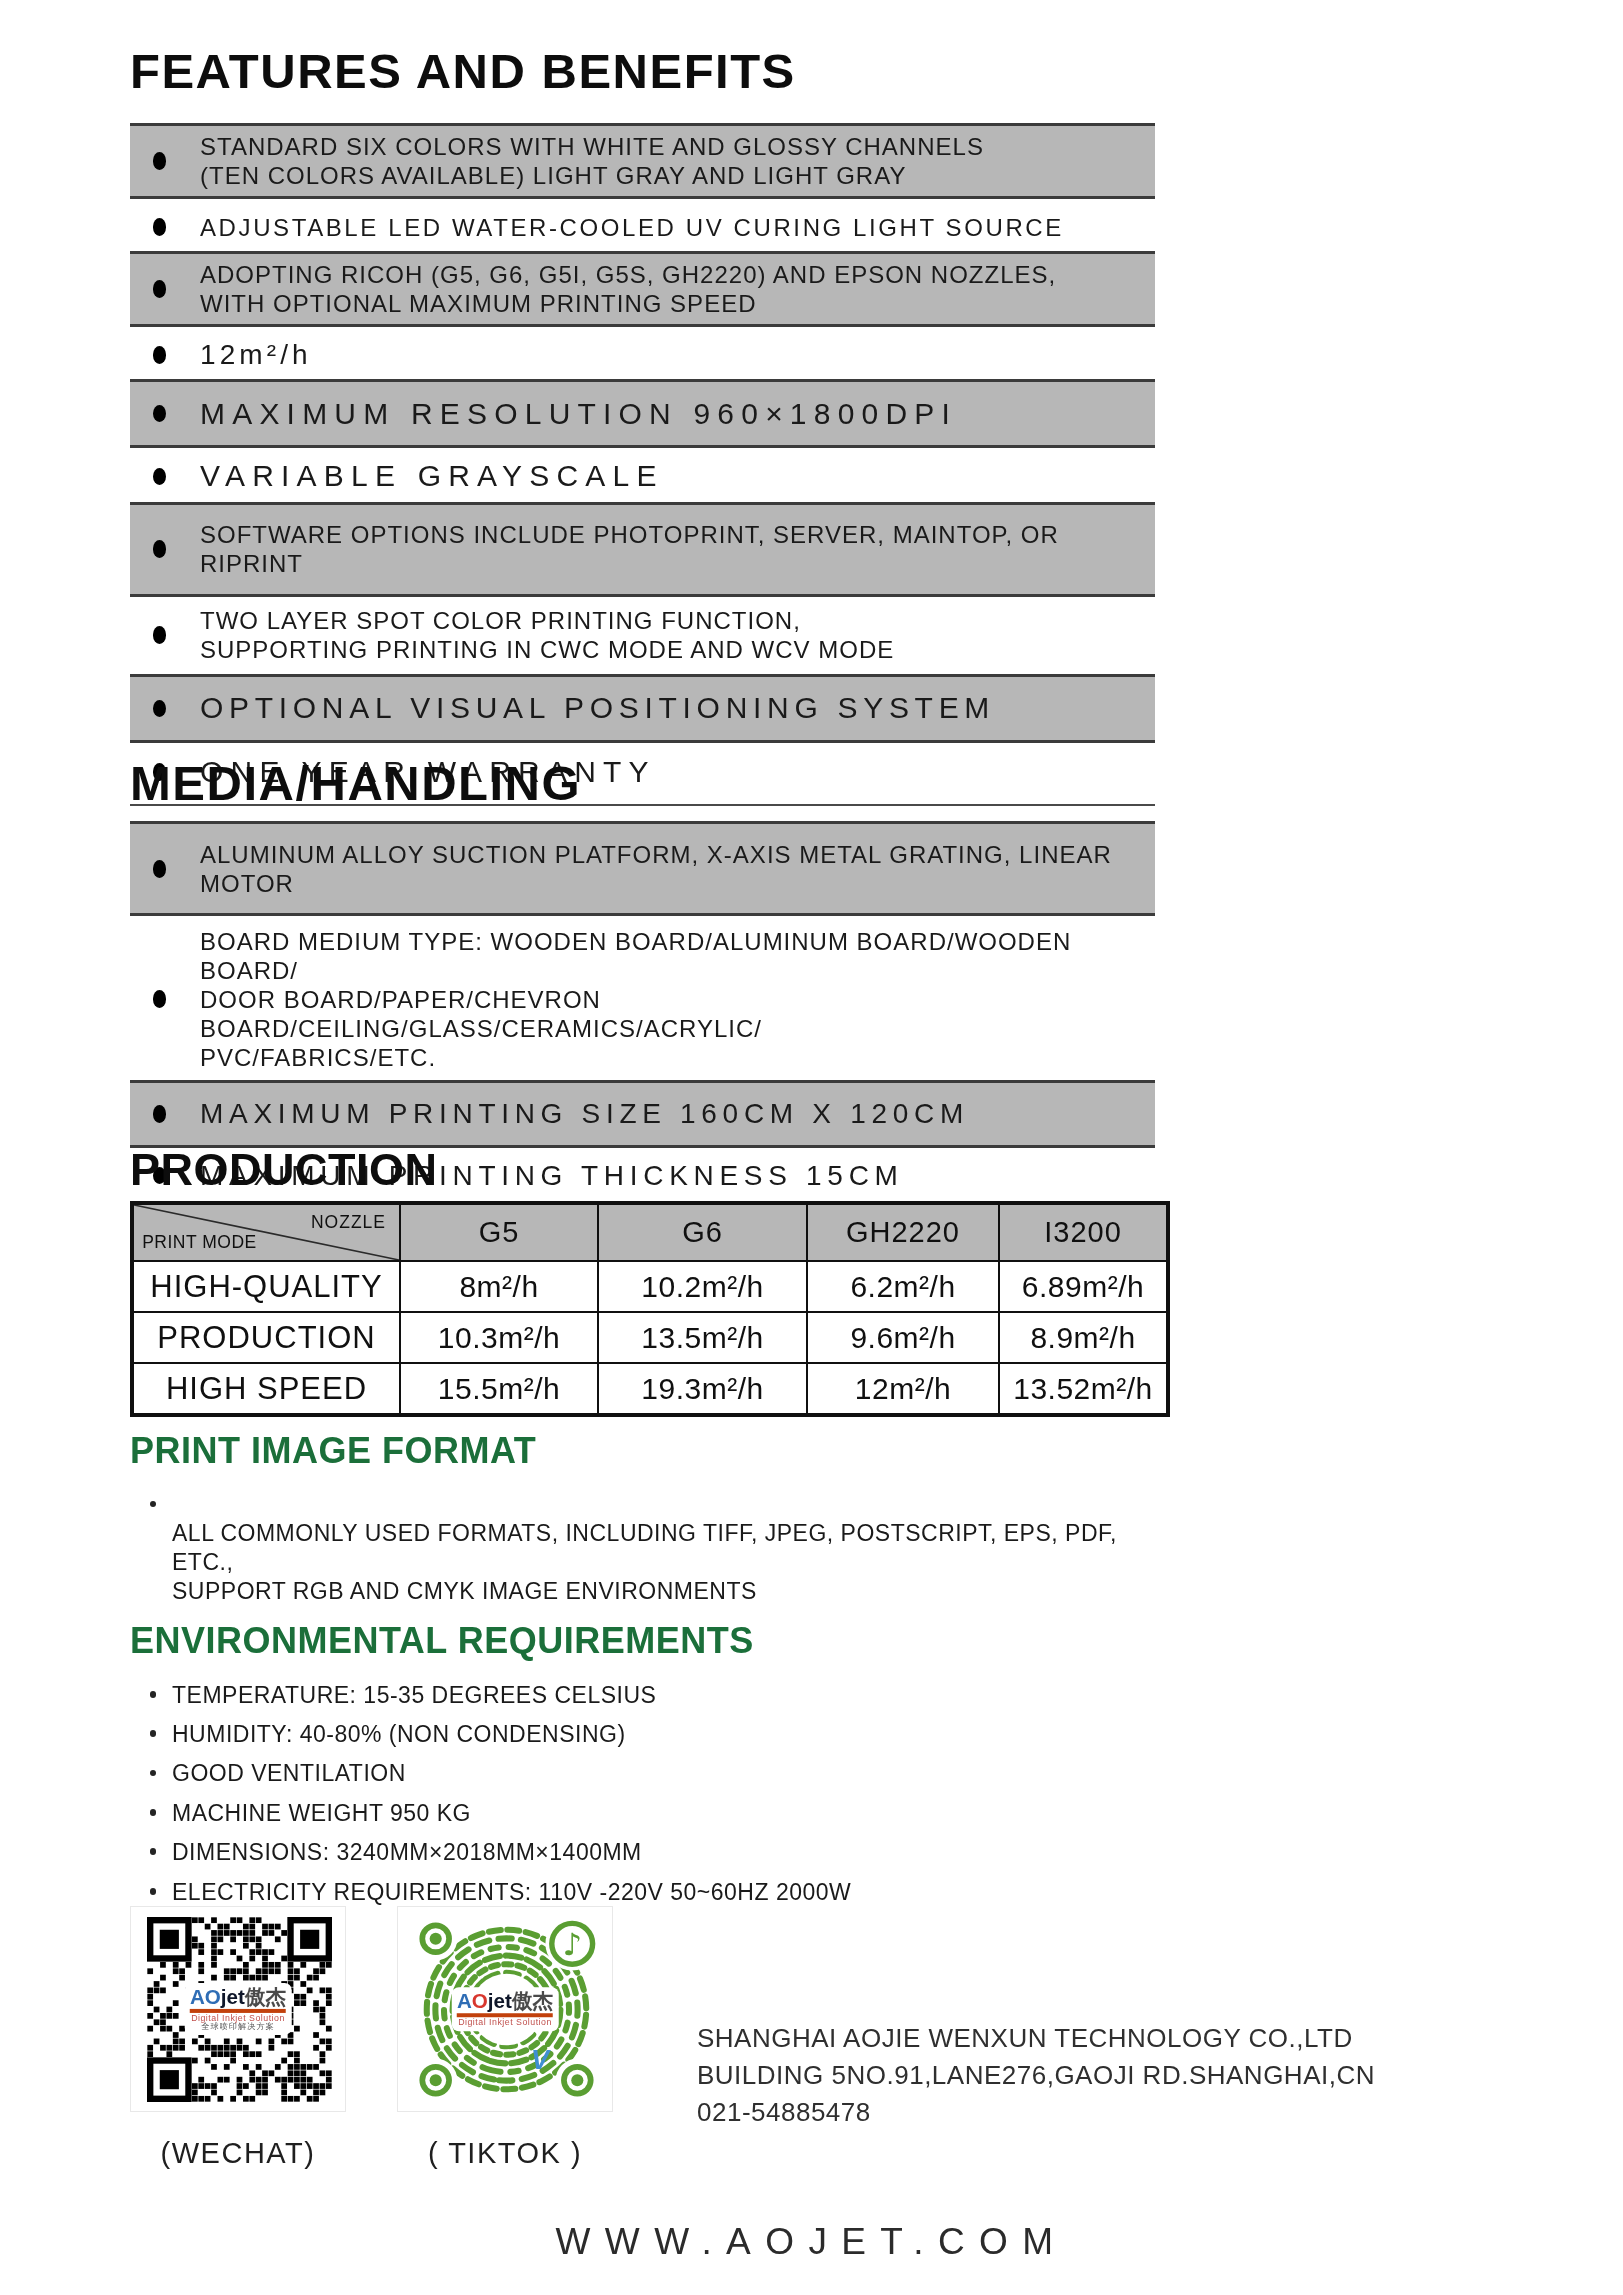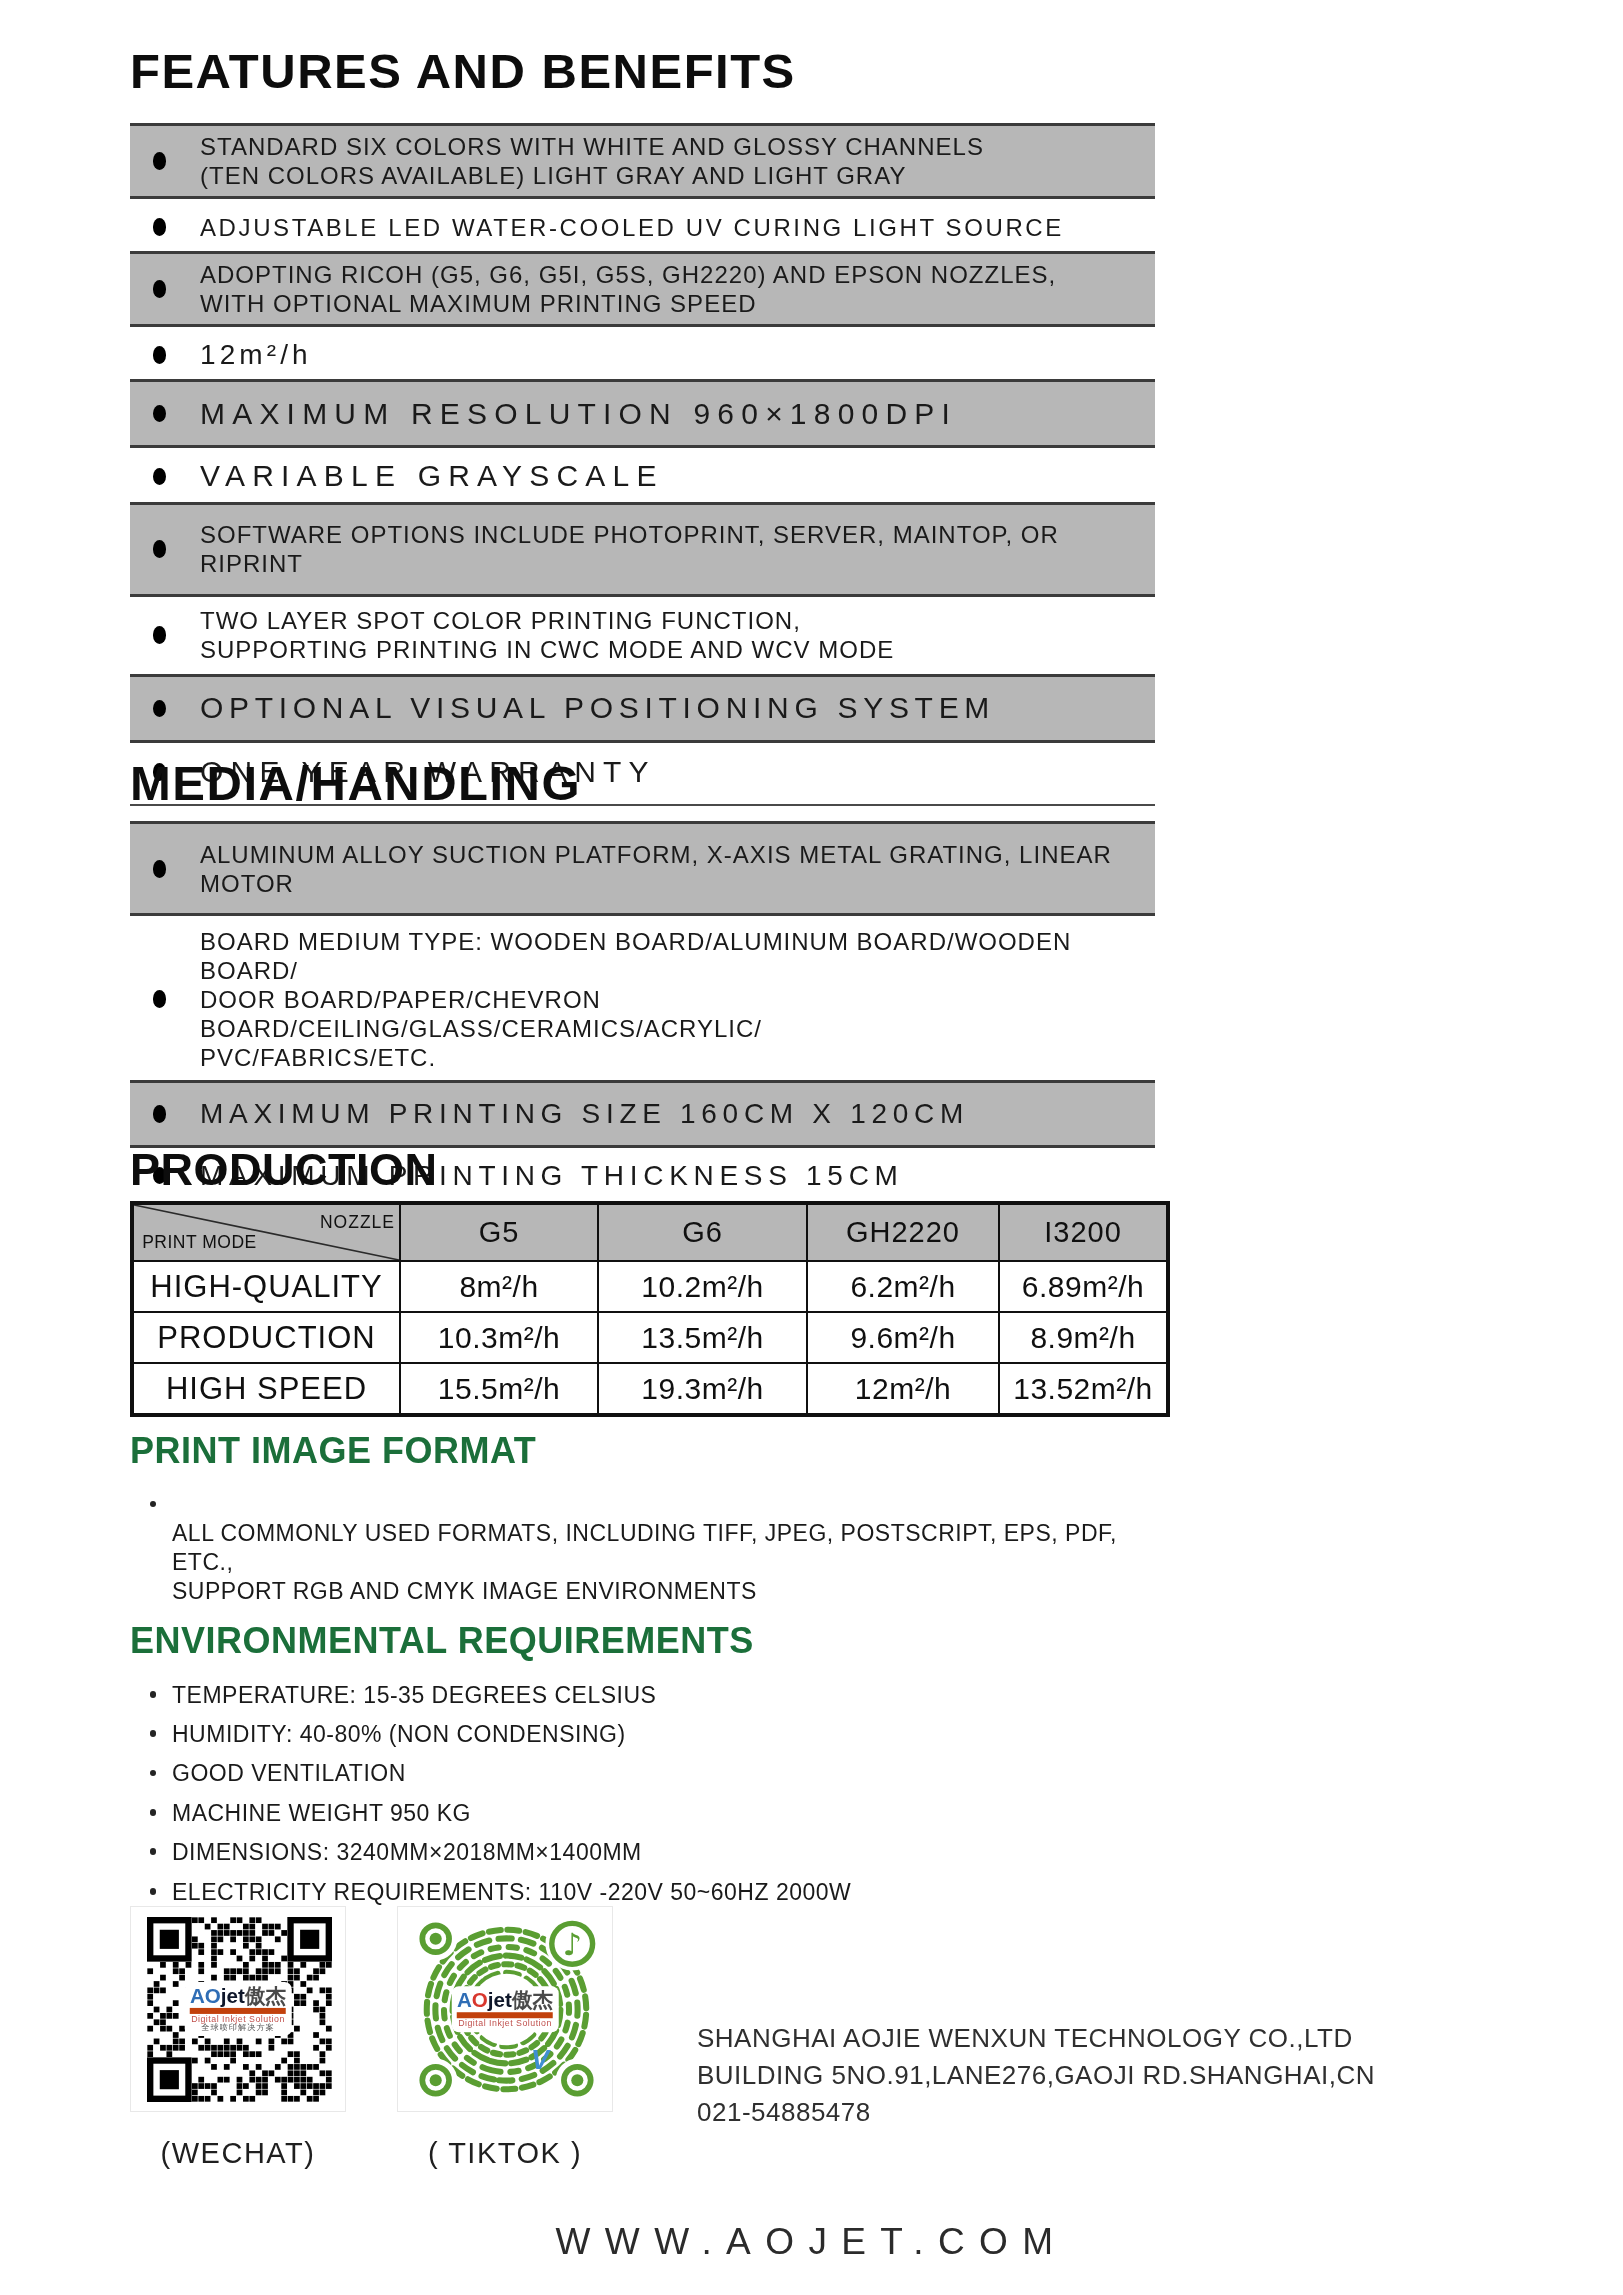--- a/index.html
+++ b/index.html
@@ -50,21 +50,21 @@
   .prod col.c0{width:268px;} .prod col.c1{width:198px;} .prod col.c2{width:209px;}
   .prod col.c3{width:192px;} .prod col.c4{width:169px;}
   .prod td,.prod th{border:2.6px solid #101010;text-align:center;vertical-align:middle;
     background:#ffffff;color:#101010;}
   .prod tr.head td,.prod tr.head th{background:#b7b7b7;height:53px;font-size:29px;font-weight:normal;letter-spacing:1px;}
   .prod tr.body th{font-size:31px;font-weight:normal;letter-spacing:1px;height:47px;}
   .prod tr.body td{font-size:30px;letter-spacing:0.5px;height:47px;}
   .prod{border:4.6px solid #101010;}
   .corner{position:relative;padding:0;}
   .corner svg{position:absolute;left:0;top:0;width:100%;height:100%;}
-  .corner .nz{position:absolute;top:7.2px;right:4px;font-size:17.5px;letter-spacing:1px;}
+  .corner .nz{position:absolute;top:7.2px;right:13px;font-size:17.5px;letter-spacing:1px;}
   .corner .pm{position:absolute;bottom:7.2px;left:8.2px;font-size:17.5px;letter-spacing:0.5px;}
 
   
   .mini{position:relative;width:1025px;box-sizing:border-box;padding-left:42px;
     font-size:23px;letter-spacing:0.5px;line-height:29px;}
   .mini .mdot{position:absolute;left:19.6px;top:11.3px;width:6.7px;height:6.7px;border-radius:50%;background:#242424;}
   .env-item{margin-bottom:13.4px;height:26px;line-height:26px;}
   .env-item .mdot{top:9.3px;}
 
   
@@ -72,21 +72,21 @@
   .qr-card svg{position:absolute;left:13px;top:10.3px;width:191px;height:185px;}
   .qr-wechat{left:0;}
   .qr-tiktok{left:267px;}
   .qr-label{position:absolute;top:231px;width:216px;text-align:center;font-size:29px;letter-spacing:1.5px;color:#1f1f1f;}
   .lbl-wechat{left:0;} .lbl-tiktok{left:267px;}
   .qr-logo{position:absolute;left:50%;top:50%;transform:translate(-50%,-50%);
     background:#fff;text-align:center;border-radius:7.2px;padding:3.1px 5.2px;line-height:1.05;}
   .qr-logo .l1{font-size:20.6px;font-weight:bold;white-space:nowrap;}
   .qr-logo .l1 .a{color:#2f6db5;} .qr-logo .l1 .o{color:#d8372e;} .qr-logo .l1 .jet{color:#0f172a;}
   .qr-logo .l1 .cn{color:#4a4a4a;font-weight:bold;}
-  .qr-logo .l2{font-size:8.8px;color:#c0504d;letter-spacing:0.5px;white-space:nowrap;border-top:6px solid #c2410c;padding-top:1.5px;margin-top:1px;}
+  .qr-logo .l2{font-size:8.8px;color:#c0504d;letter-spacing:0.5px;white-space:nowrap;border-top:4px solid #c2410c;padding-top:1.5px;margin-top:1px;}
   .qr-logo .l3{font-size:8.2px;color:#555;letter-spacing:1px;white-space:nowrap;}
   .tiktok-v{position:absolute;left:133px;top:138px;font-size:27px;font-weight:bold;color:#3f8fd2;font-style:italic;}
   .contact-text{position:absolute;left:567px;top:114px;font-size:26px;color:#2f2f2f;letter-spacing:0.5px;line-height:37px;white-space:nowrap;}
   .footer{position:absolute;left:0;top:2221px;width:100%;text-align:center;
     font-size:37px;color:#2b2b2b;letter-spacing:14.4px;}
 </style>
 </head>
 <body>
 
 <div class="page">

